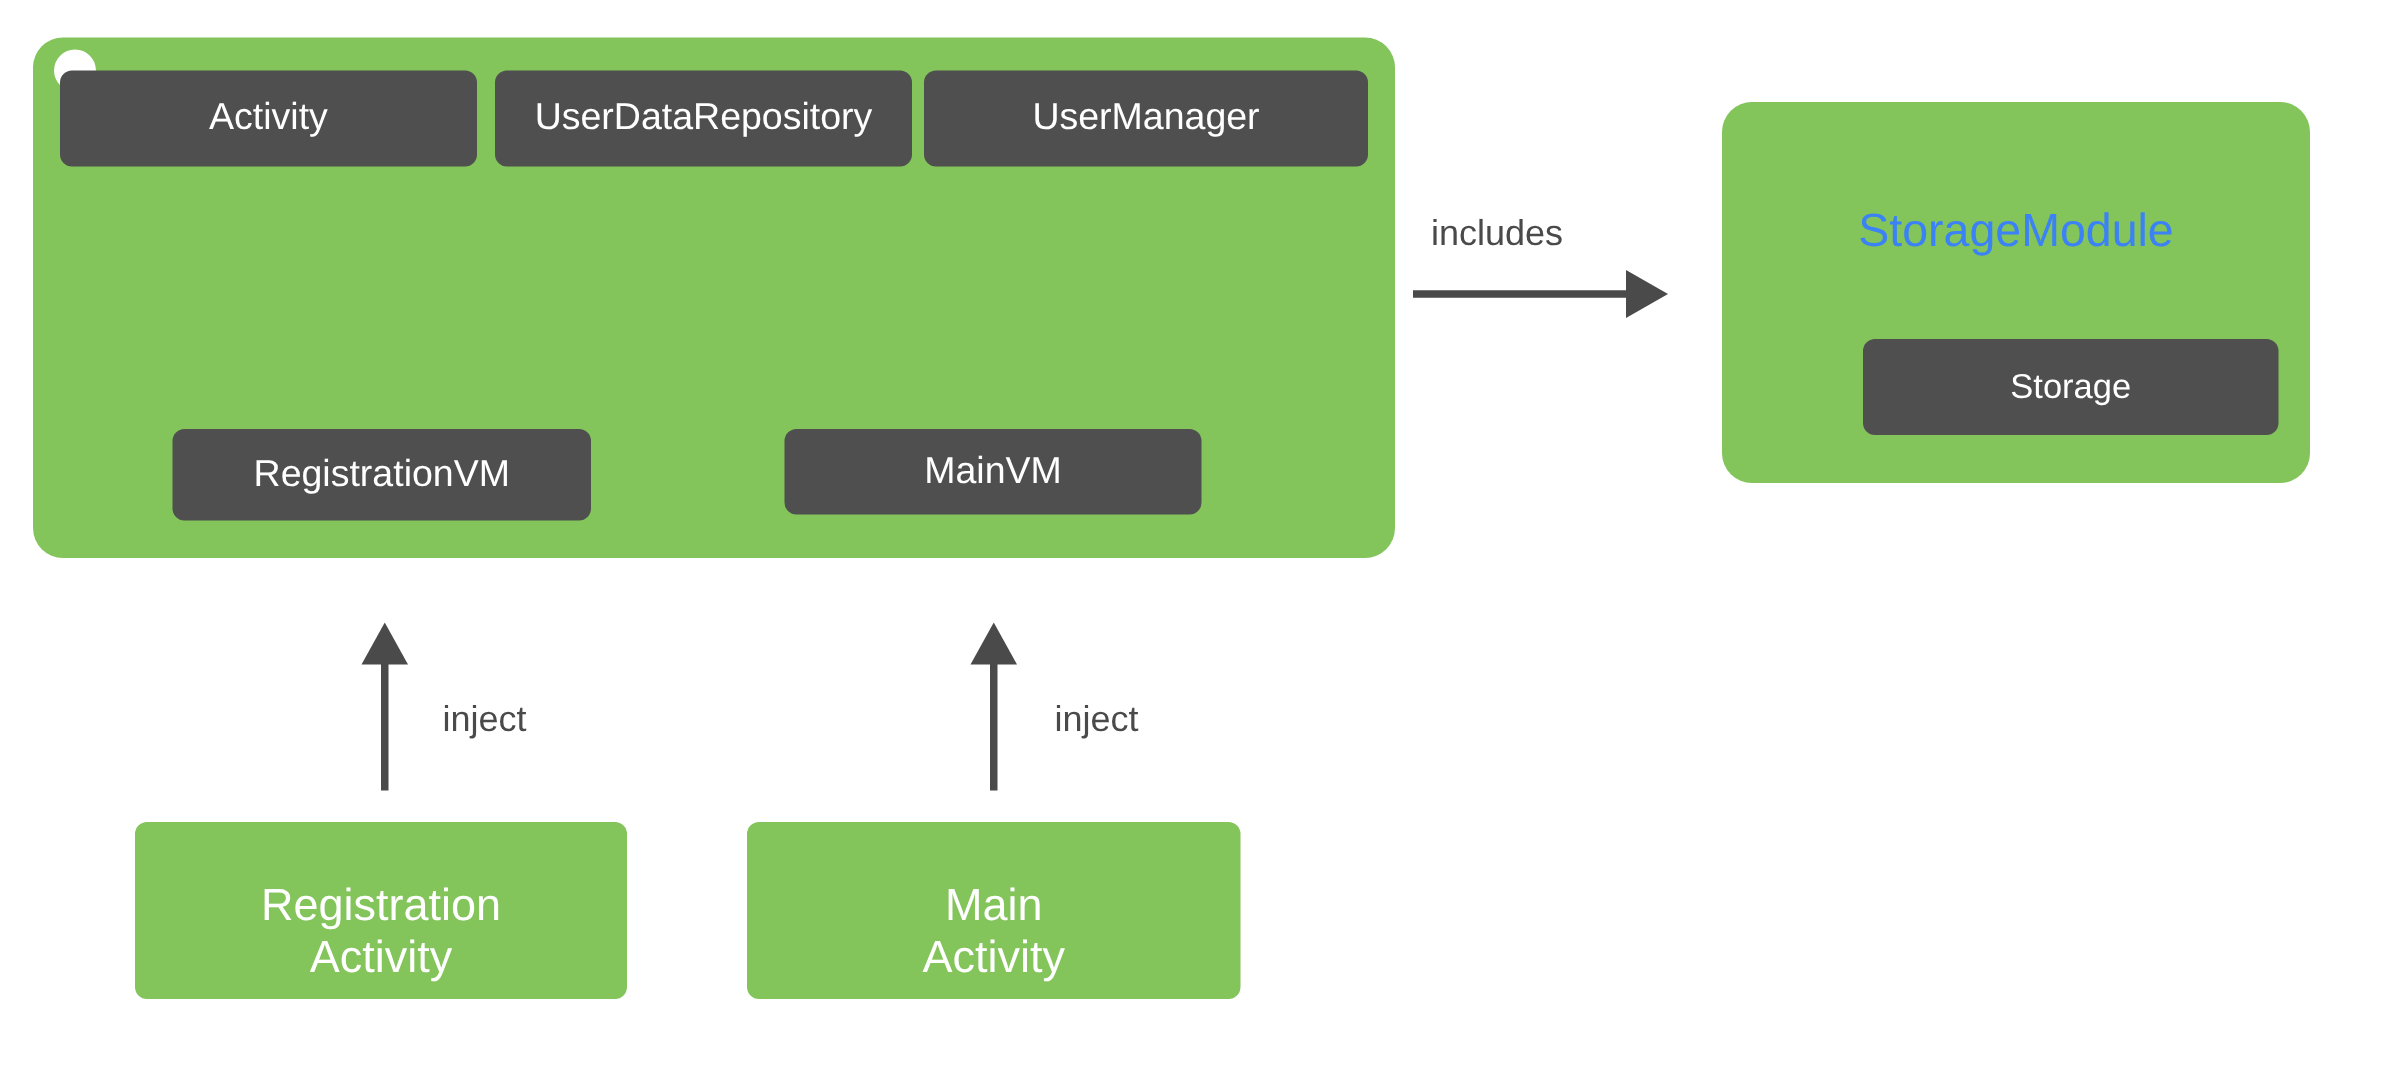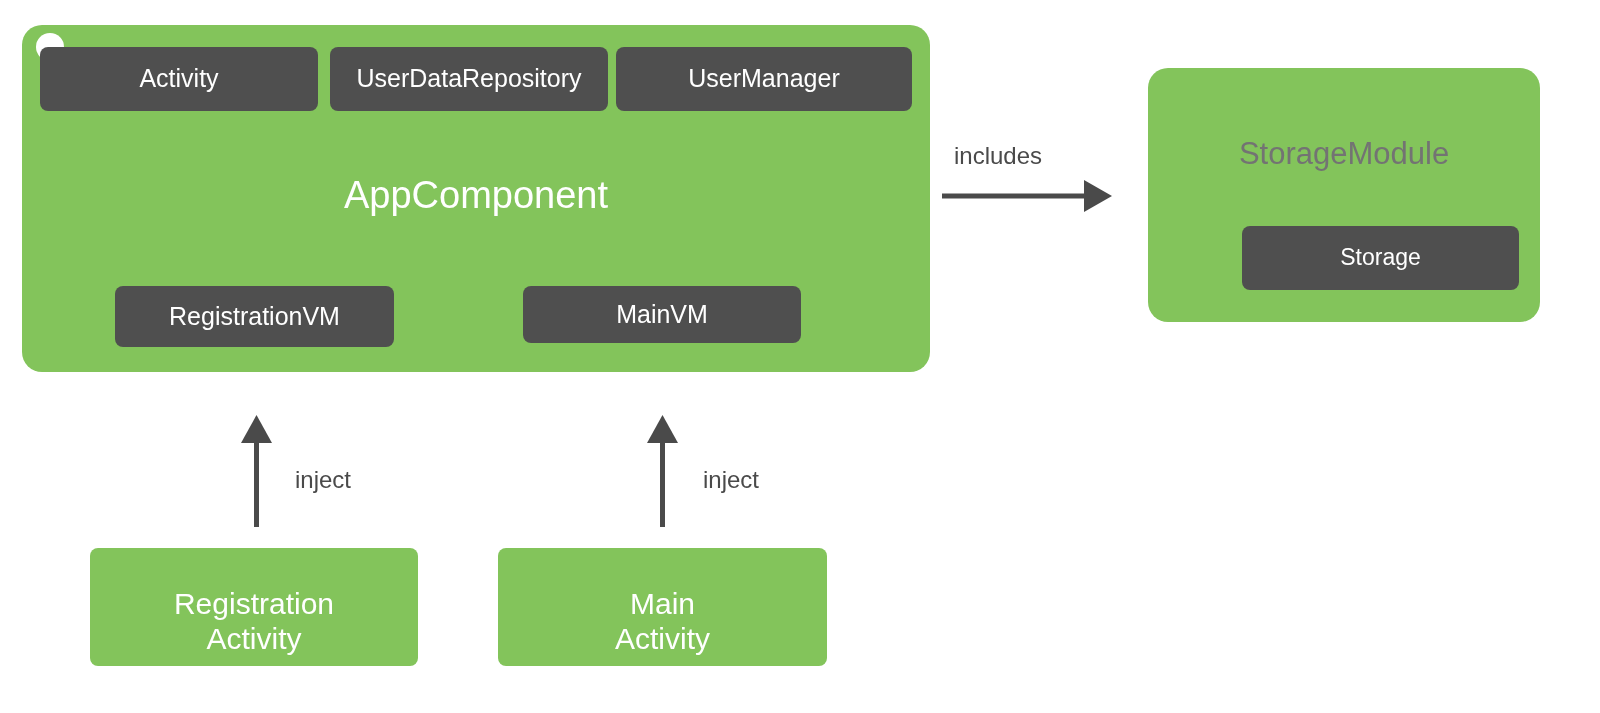--- a/index.html
+++ b/index.html
@@ -52,21 +52,21 @@
     color: #ffffff;
     display: block;
     line-height: 1.18;
     white-space: pre-line;
   }
 
   
   .chip-label     { font-size: 25px; font-weight: 400; }
   .chip-label-sm  { font-size: 23px; font-weight: 400; }
   .panel-title    { font-size: 38px; font-weight: 400; color:#ffffff; }
-  .module-title   { font-size: 31px; font-weight: 400; color:#737373;text-align:right; }
+  .module-title   { font-size: 31px; font-weight: 400; color:#3b82f6;text-align:right; }
   .activity-label { font-size: 30px; font-weight: 400; margin-top: 28px; }
   .edge-label {
     position: absolute;
     color: #4a4a4a;
     font-size: 24px;
     font-weight: 400;
     white-space: nowrap;
   }
 
   
@@ -100,23 +100,20 @@
   </div>
 
   <div class="dark-chip" style="left:330px; top:47px; width:278px; height:64px;">
     <span class="chip-label">UserDataRepository</span>
   </div>
 
   <div class="dark-chip" style="left:616px; top:47px; width:296px; height:64px;text-align:right;">
     <span class="chip-label">UserManager</span>
   </div>
 
-  <div style="position:absolute; left:22px; top:174px; width:908px; text-align:center;">
-    <span class="panel-title">AppComponent</span>
-  </div>
 
   <div class="dark-chip" style="left:115px; top:286px; width:279px; height:61px;">
     <span class="chip-label">RegistrationVM</span>
   </div>
 
   <div class="dark-chip" style="left:523px; top:286px; width:278px; height:57px;">
     <span class="chip-label">MainVM</span>
   </div>
 
   <div class="green-panel" style="left:1148px; top:68px; width:392px; height:254px;"></div>

